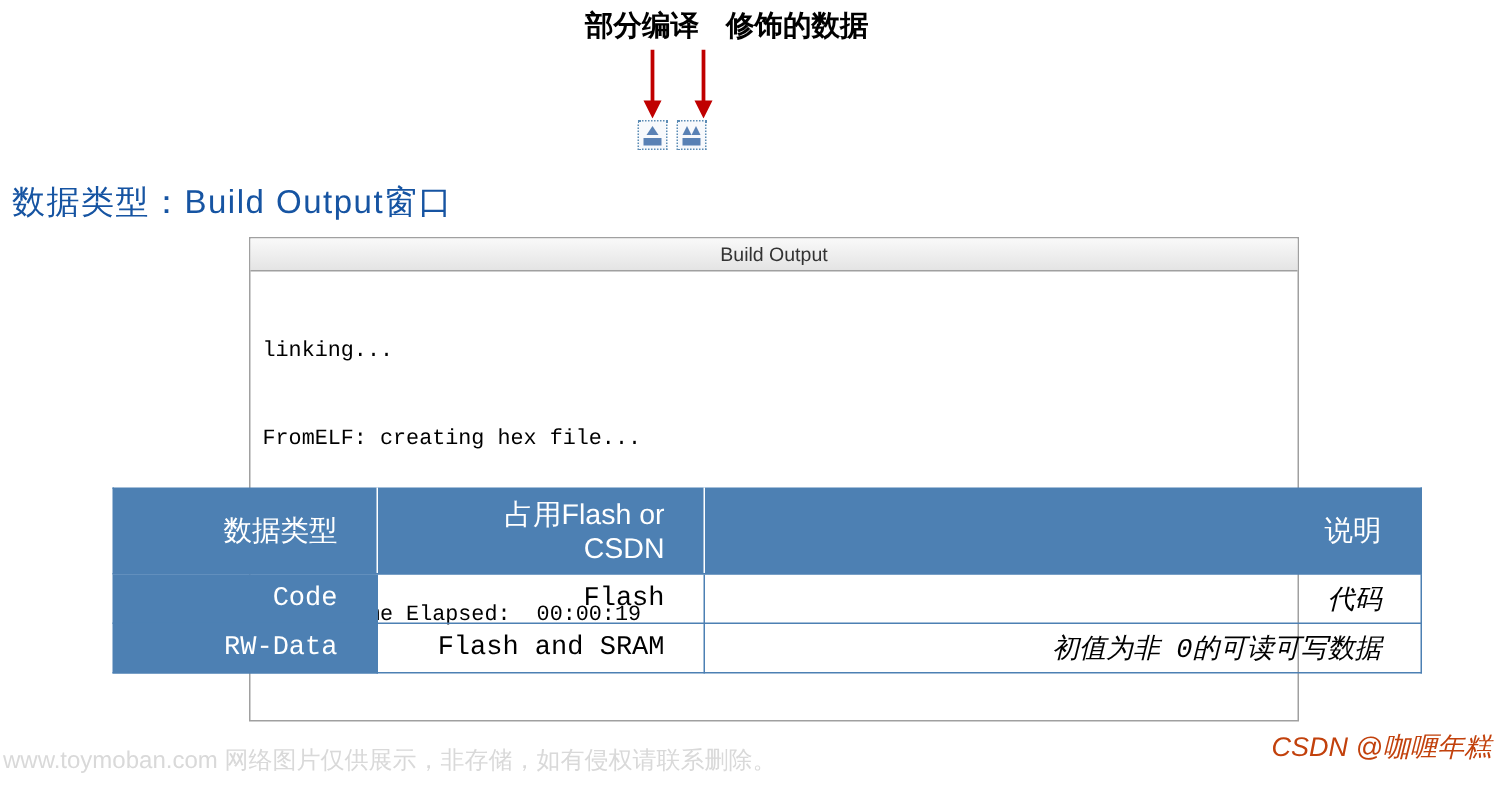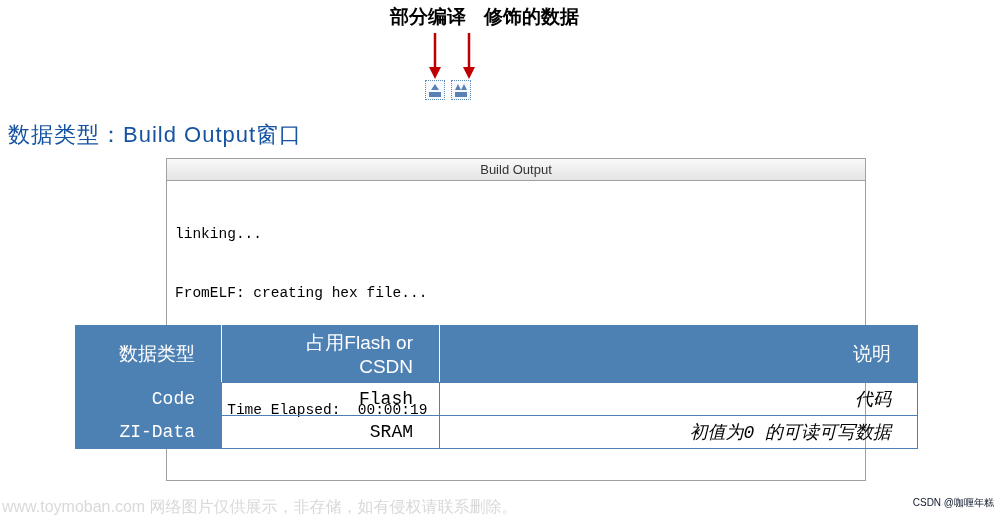--- a/index.html
+++ b/index.html
@@ -99,38 +99,39 @@
     }
     .table th:last-child { border-right: 1.5px solid #4d80b3; }
     .table td {
       font-size: 18px;
       color: #000;
       font-family: "Consolas","Courier New","Microsoft YaHei",monospace;
     }
     .table td.rowhead {
       background: #4d80b3;
       color: #fff;
-      width: 146px;
+      width: 176px;
       font-family: "Consolas","Courier New",monospace;
     }
     .col-flash { width: 218px; font-family: "Consolas","Courier New",monospace; }
     .col-desc { width: 478px; font-style: italic; }
     .watermark-left {
       position: absolute;
       bottom: 6px;
       left: 2px;
       font-size: 16px;
       color: #d9d9d9;
     }
     .watermark-right {
       position: absolute;
       bottom: 14px;
       right: 6px;
-      font-size: 10px;
-      color: #0f172a;
+      font-size: 18px;
+      color: #c2410c;
+      font-style: italic;
     }
   </style>
 </head>
 <body>
 
 <div class="top-labels">
   <span class="top-label">部分编译</span>
   <span class="top-label">修饰的数据</span>
 </div>
 
@@ -183,21 +184,21 @@
       <th>说明</th>
     </tr>
   </thead>
   <tbody>
     <tr>
       <td class="rowhead">Code</td>
       <td class="col-flash">Flash</td>
       <td class="col-desc">代码</td>
     </tr>
     <tr>
-      <td class="rowhead">ZI-Data</td>
-      <td class="col-flash">SRAM</td>
-      <td class="col-desc">初值为0 的可读可写数据</td>
+      <td class="rowhead">RW-Data</td>
+      <td class="col-flash">Flash and SRAM</td>
+      <td class="col-desc">初值为非 0的可读可写数据</td>
     </tr>
   </tbody>
 </table>
 
 <div class="watermark-left">www.toymoban.com 网络图片仅供展示，非存储，如有侵权请联系删除。</div>
 <div class="watermark-right">CSDN @咖喱年糕</div>
 
 </body></html>

